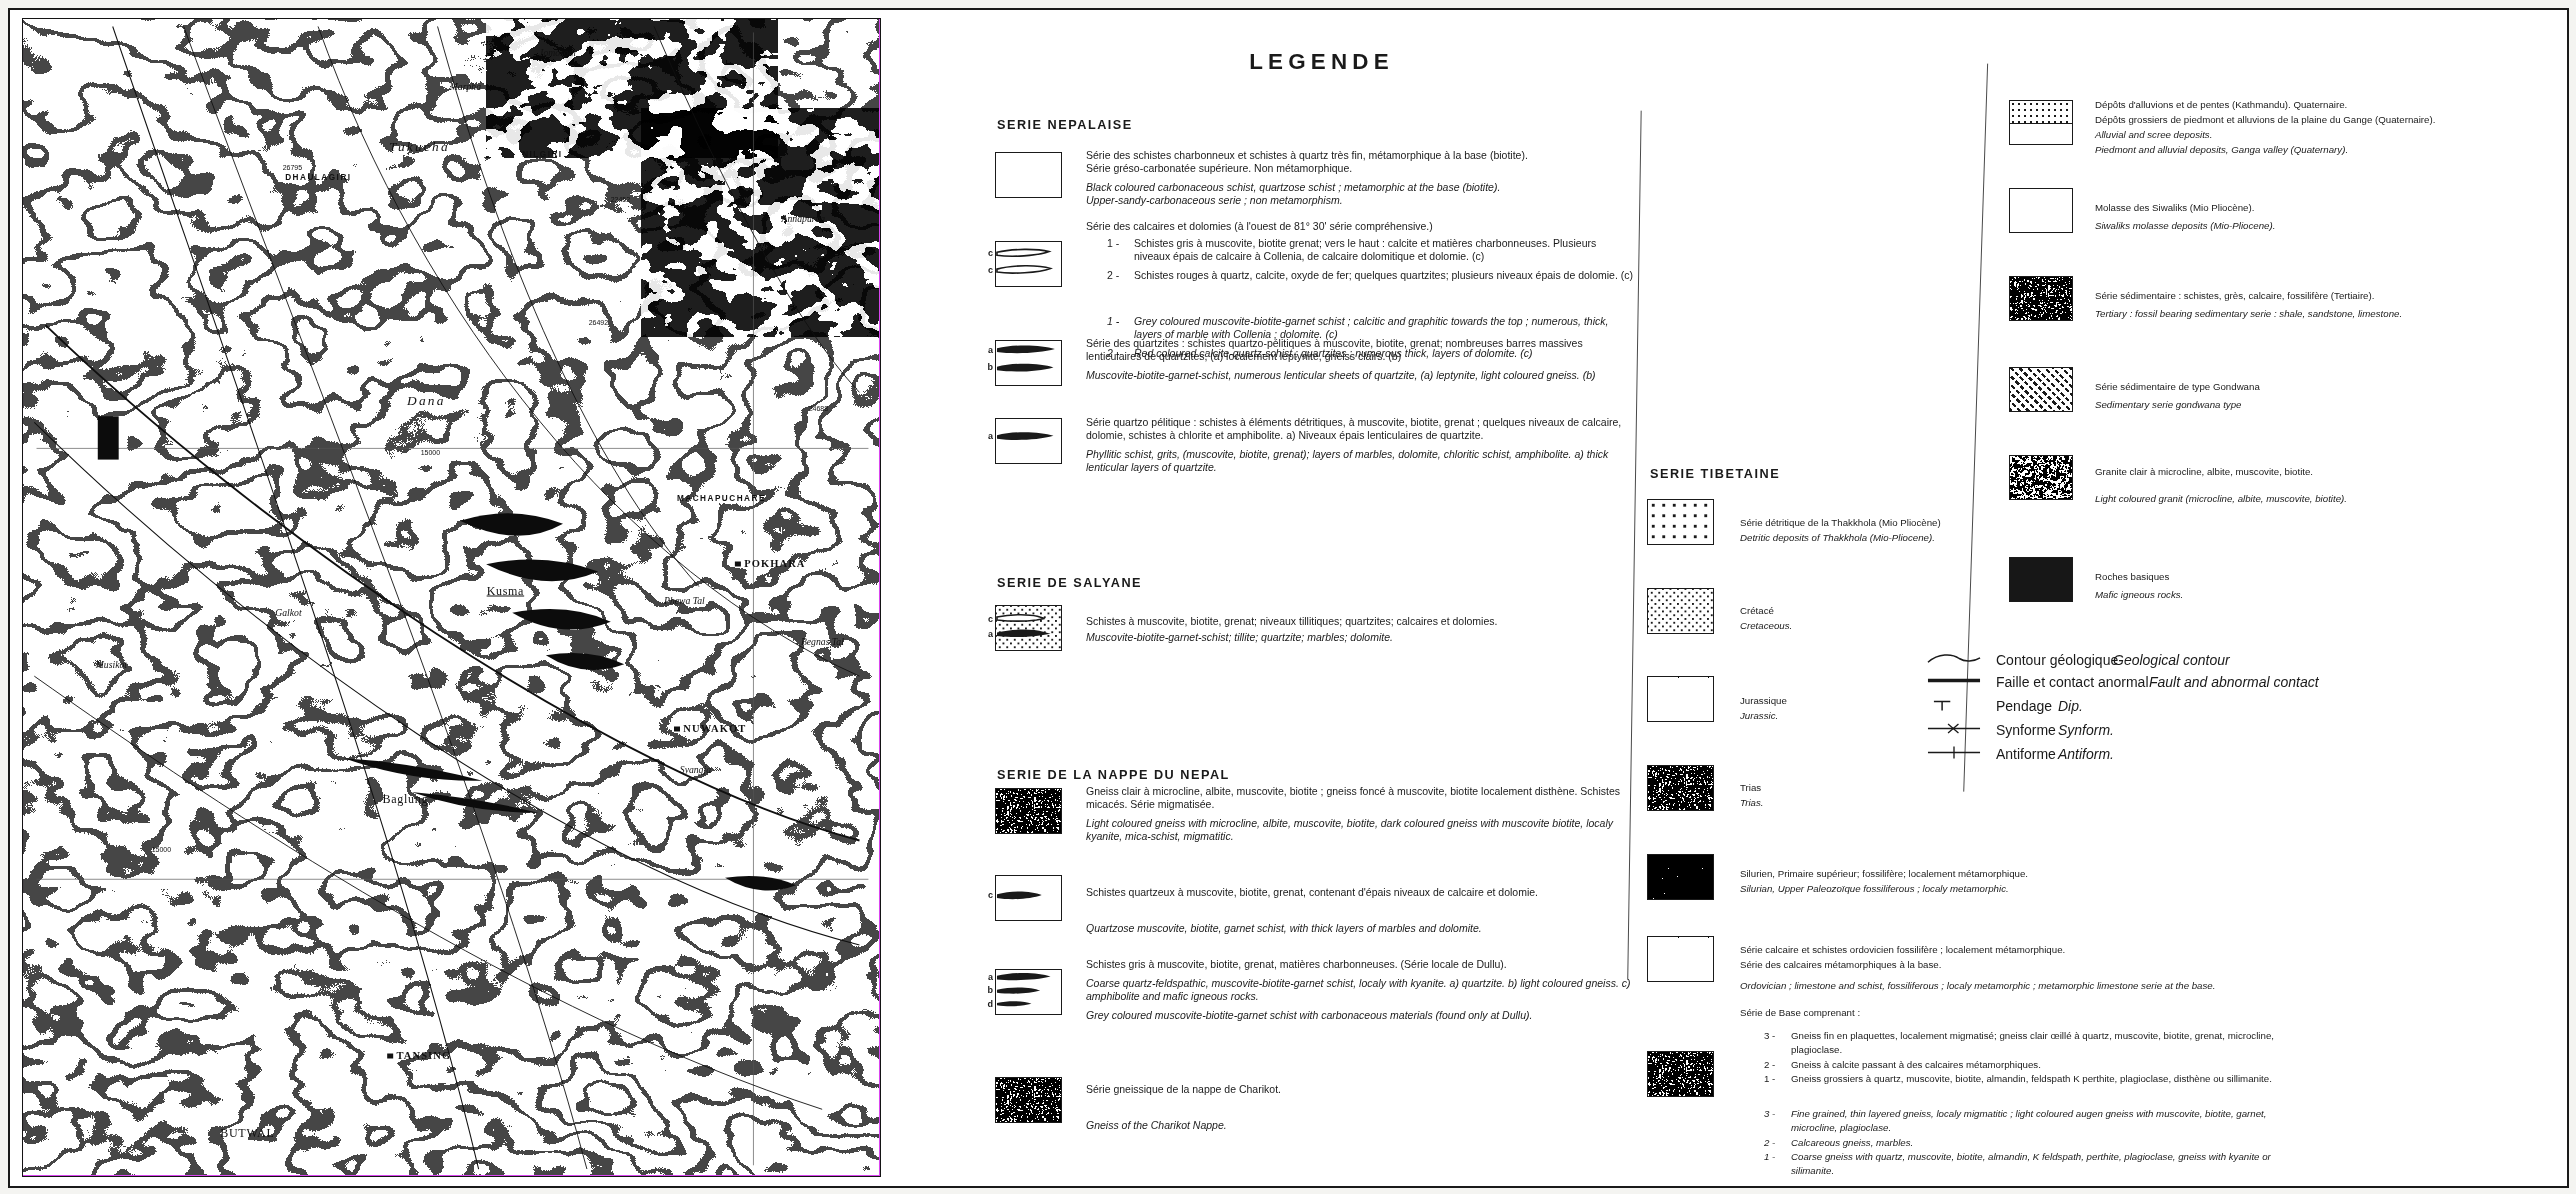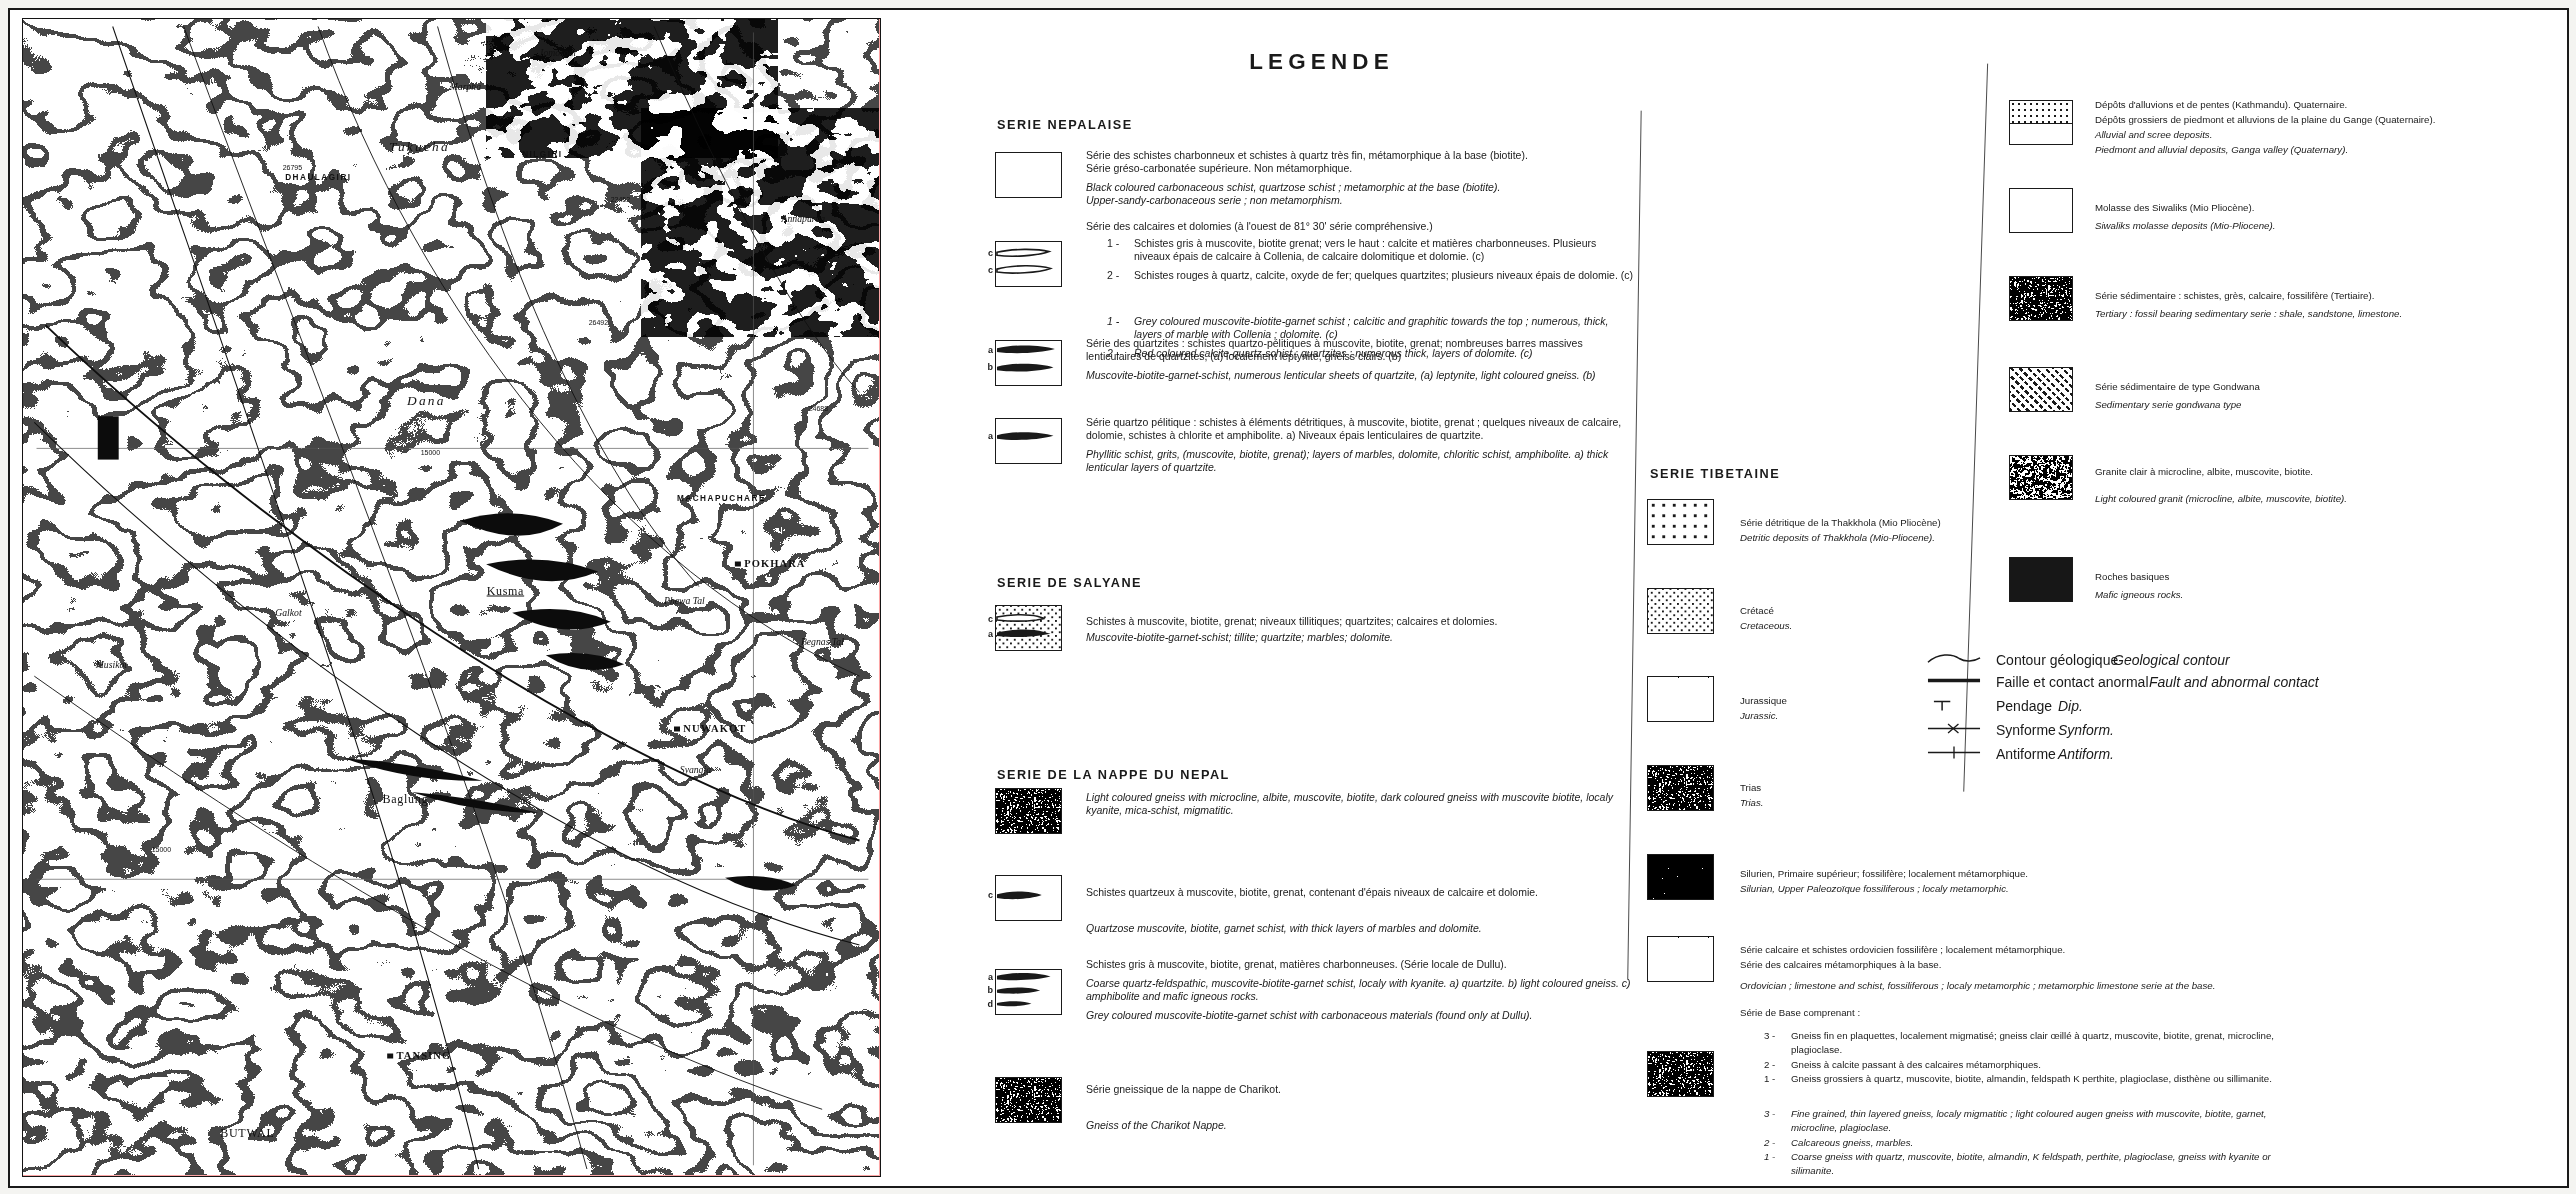--- a/index.html
+++ b/index.html
@@ -29,21 +29,21 @@
   .fSpkL{filter:url(#fSpkL)} .fGranA{filter:url(#fGranA)} .fGranB{filter:url(#fGranB)}
   .p-dots{background-image:radial-gradient(#1a1a1a 1.6px,transparent 1.9px);background-size:10.5px 10.5px}
   .p-dots2{background-image:radial-gradient(#1a1a1a 1.1px,transparent 1.4px),radial-gradient(#1a1a1a 1.1px,transparent 1.4px);
            background-size:7.5px 7.5px;background-position:0 0,3.7px 3.7px}
   .p-dots-sm{background-image:radial-gradient(#1a1a1a 0.9px,transparent 1.1px);background-size:6px 6px}
   .p-hatch{background:repeating-linear-gradient(135deg,rgba(255,255,255,0) 0 4.5px,#fff 4.5px 6.7px),
                       repeating-linear-gradient(45deg,#1a1a1a 0 2.2px,#fff 2.2px 6px)}
   .p-black{background:#171717}
   .half{position:absolute;left:0;right:0;top:0;height:50%;border-bottom:1.5px solid #1a1a1a}
   .map{position:absolute;left:22.4px;top:18px;width:859px;height:1159px;border:1.9px solid #141414;
-       box-sizing:border-box;background:#fca5a5;overflow:hidden}
+       box-sizing:border-box;background:#d946ef;overflow:hidden}
   .labels{position:absolute;inset:0}
   .ml{position:absolute;white-space:nowrap;transform:translate(-50%,-50%);color:#111}
   .riv{font:italic 9.7px "Liberation Serif",serif}
   .riv-lg{font:italic 13.4px "Liberation Serif",serif;letter-spacing:2.2px}
   .peak{font:700 8.2px "Liberation Sans",sans-serif;letter-spacing:1.5px}
   .num{font:7px "Liberation Sans",sans-serif}
   .town-lg{font:12px "Liberation Serif",serif;letter-spacing:0.7px}
   .city{font:700 10.5px "Liberation Serif",serif;letter-spacing:1.1px}
   .sq{display:inline-block;width:5.2px;height:5.2px;background:#111;margin-right:3.7px}
   .symrow{left:1925px;height:16.4px;font-size:14px}
@@ -269,20 +269,21 @@
 </div>
 
 <div class="A h" style="left:997px;top:768px">SERIE DE LA NAPPE DU NEPAL</div>
 
 <div class="sw" style="left:995px;top:788px">
   <svg viewBox="0 0 86 58" width="64" height="43">
       <rect class="fSpkH"></rect>
     </svg>
 </div>
 <div class="A L" style="left:1086px;top:785px;width:549px">
+  <div>Gneiss clair à microcline, albite, muscovite, biotite ; gneiss foncé à muscovite, biotite localement disthène. Schistes micacés. Série migmatisée.</div>
   <div class="en g8">Light coloured gneiss with microcline, albite, muscovite, biotite, dark coloured gneiss with muscovite biotite, localy kyanite, mica-schist, migmatitic.</div>
 </div>
 
 <div class="sw" style="left:995px;top:875px">
   <span class="sl" style="top:15px">c</span>
   <svg viewBox="0 0 88 60">
     <path class="lb" d="M1 25 C 20 19,48 20,62 26 C 46 32,18 33,1 30 Z"></path>
   </svg>
 </div>
 <div class="A L" style="left:1086px;top:886px;width:549px">

